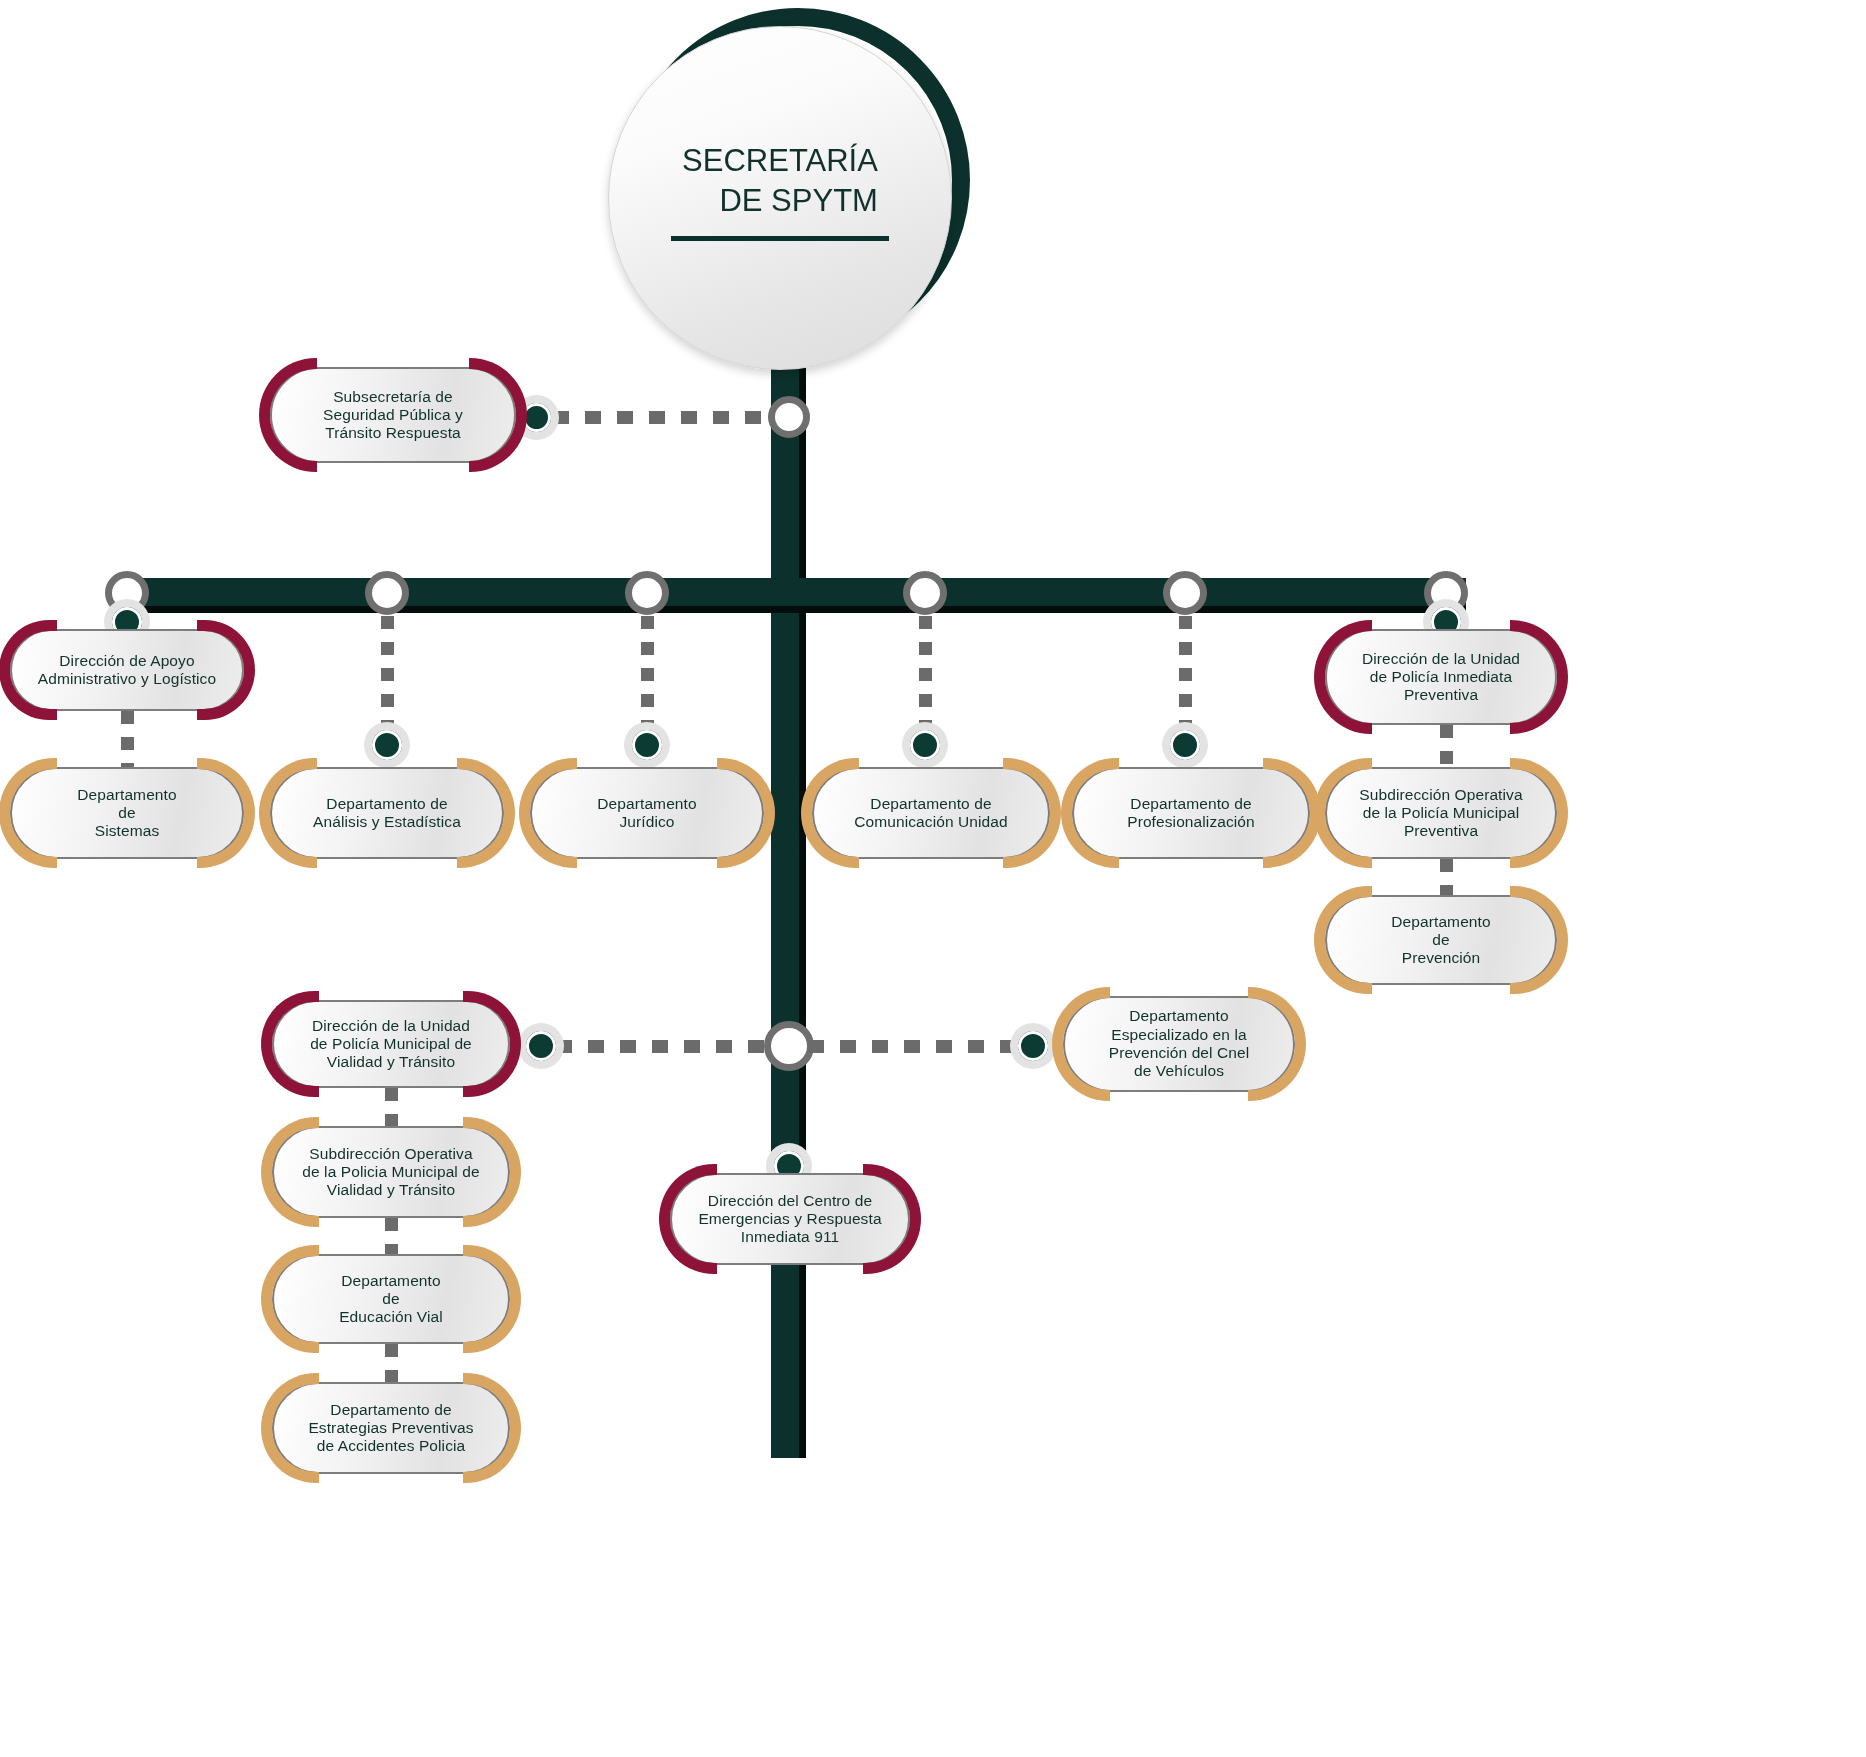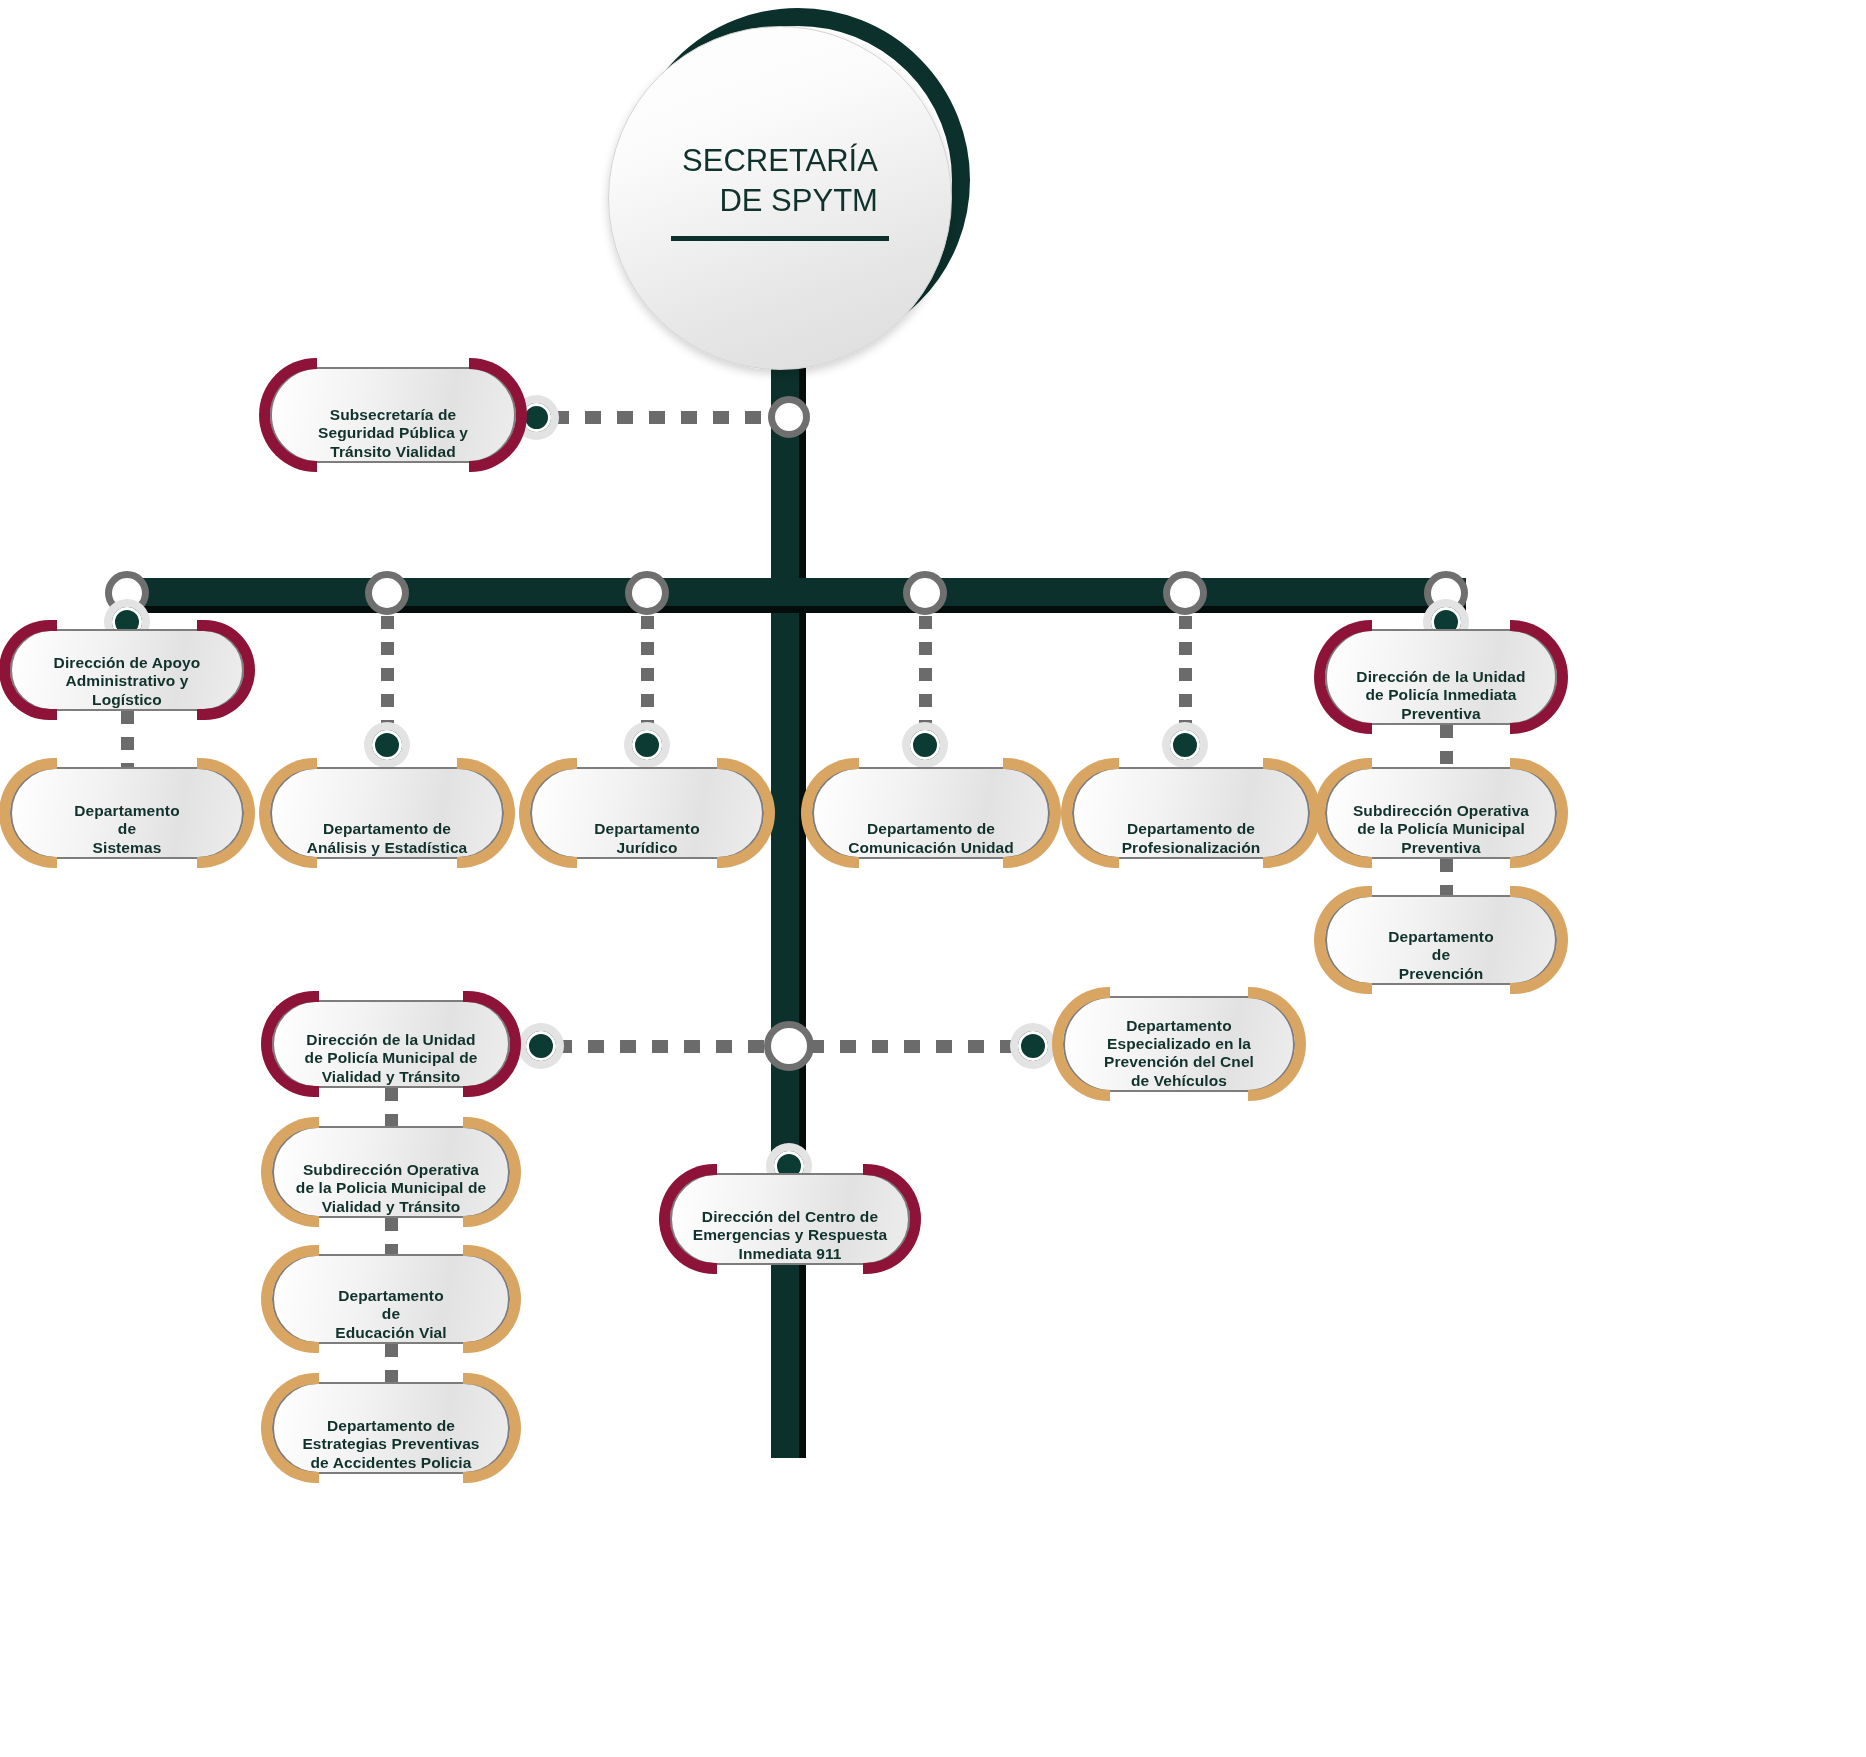--- a/index.html
+++ b/index.html
@@ -19,24 +19,24 @@
 
   
   .ring{position:absolute;border-radius:50%;background:#fff;border:7px solid #6f6f6f;box-sizing:border-box;}
   
   .dot{position:absolute;border-radius:50%;background:#e3e3e3;box-sizing:border-box;
        display:flex;align-items:center;justify-content:center;}
   .dot i{display:block;border-radius:50%;background:#0c3b34;box-sizing:border-box;}
   .dot i b{display:block;border-radius:50%;border:3px solid #ffffff;box-sizing:border-box;width:100%;height:100%;}
 
   
-  .card{position:absolute;box-sizing:border-box;display:flex;align-items:flex-end;justify-content:center;
+  .card{position:absolute;box-sizing:border-box;display:flex;align-items:center;justify-content:center;
         text-align:center;border-radius:999px;
         background:linear-gradient(100deg,#ffffff 0%,#f2f2f2 38%,#e2e2e2 72%,#ededed 100%);
-        border:2px solid #7d7d7d;color:#11322c;font-weight:bold;line-height:1.18;
+        border:2px solid #7d7d7d;color:#11322c;font-weight:normal;line-height:1.18;
         letter-spacing:.1px;z-index:4;}
   .card span{display:block;padding:0 18px;}
   
   .card:before,.card:after{content:"";position:absolute;top:-11px;bottom:-11px;width:58px;
         border-style:solid;border-width:11px;z-index:-1;box-sizing:border-box;}
   .card:before{left:-13px;border-radius:999px 0 0 999px;border-right:none;}
   .card:after{right:-13px;border-radius:0 999px 999px 0;border-left:none;}
   .card.maroon:before,.card.maroon:after{border-color:#8d1338;}
   .card.gold:before,.card.gold:after{border-color:#d9a563;}
 
@@ -83,21 +83,21 @@
   <div class="dash-h" style="left:553px;top:411px;width:218px;"></div>
   <div class="dot" style="left:514px;top:395px;width:45px;height:45px;">
     <i style="width:29px;height:29px;">
         <b></b>
       </i>
   </div>
   <div class="card maroon" style="left:270px;top:367px;width:246px;height:96px;font-size:15.5px;">
     <span>
       <div>Subsecretaría de</div>
       <div>Seguridad Pública y</div>
-      <div>Tránsito Vialidad</div>
+      <div>Tránsito Respuesta</div>
     </span>
   </div>
 
   <div class="dash-v" style="left:121px;top:616px;height:98px;"></div>
   <div class="dot" style="left:105px;top:600px;width:0;height:0;"></div>
 
   <div class="dot" style="left:104px;top:599px;width:46px;height:46px;">
     <i style="width:30px;height:30px;">
         <b></b>
       </i>

